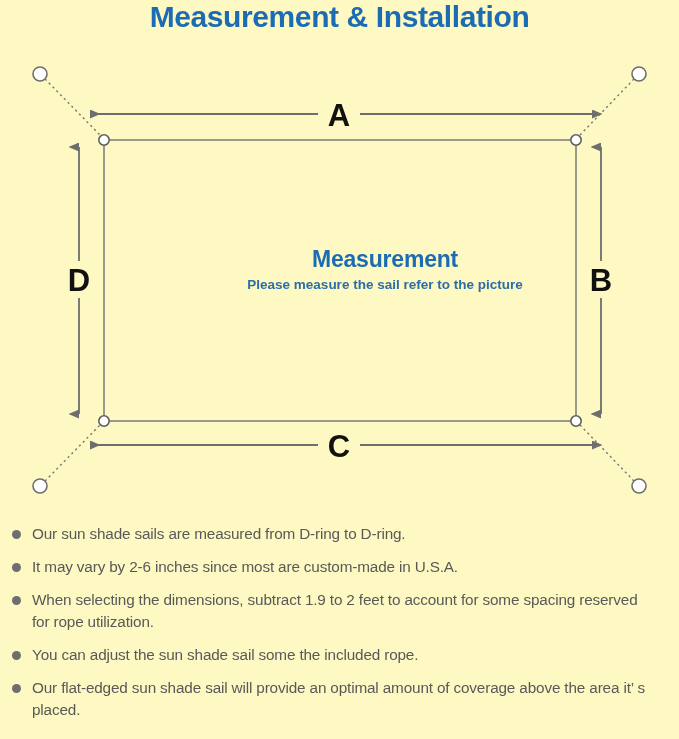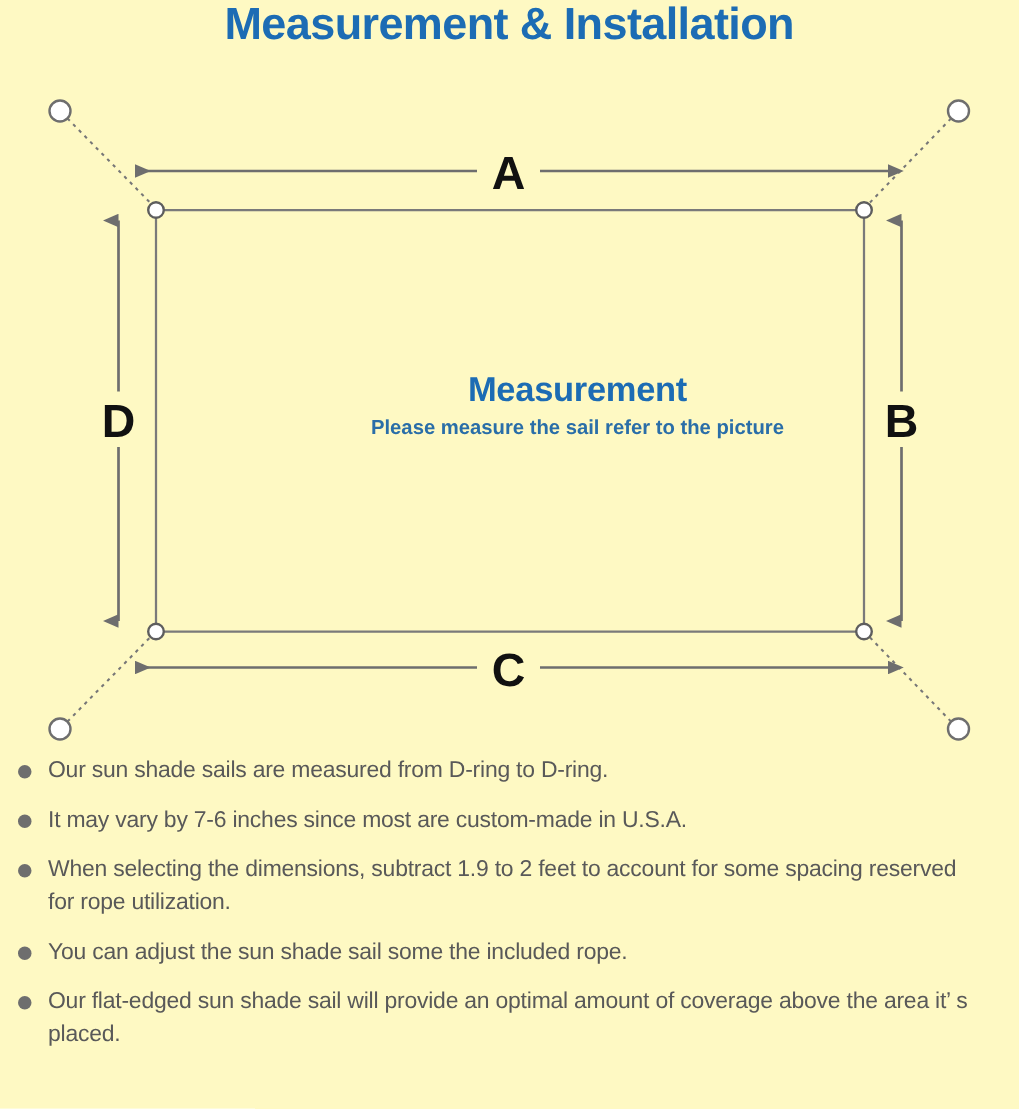--- a/index.html
+++ b/index.html
@@ -73,21 +73,21 @@
     font-weight: bold;
     color: #2A6EA8;
     line-height: 22px;
     white-space: nowrap;
   }
 
   
   .notes {
     position: absolute;
     left: 0;
-    top: 503px;
+    top: 523px;
     width: 679px;
   }
   .note-row {
     position: relative;
     display: flex;
     align-items: flex-start;
     padding: 0 22px 0 12px;
     margin-bottom: 11px;
   }
   .note-bullet {
@@ -187,21 +187,21 @@
     </div>
   </div>
 
   <div class="notes">
     <div class="note-row">
       <span class="note-bullet"></span>
       <span class="note-text">Our sun shade sails are measured from D-ring to D-ring.</span>
     </div>
     <div class="note-row">
       <span class="note-bullet"></span>
-      <span class="note-text">It may vary by 7-6 inches since most are custom-made in U.S.A.</span>
+      <span class="note-text">It may vary by 2-6 inches since most are custom-made in U.S.A.</span>
     </div>
     <div class="note-row">
       <span class="note-bullet"></span>
       <span class="note-text">When selecting the dimensions, subtract 1.9 to 2 feet to account for some spacing reserved for rope utilization.</span>
     </div>
     <div class="note-row">
       <span class="note-bullet"></span>
       <span class="note-text">You can adjust the sun shade sail some the included rope.</span>
     </div>
     <div class="note-row">

